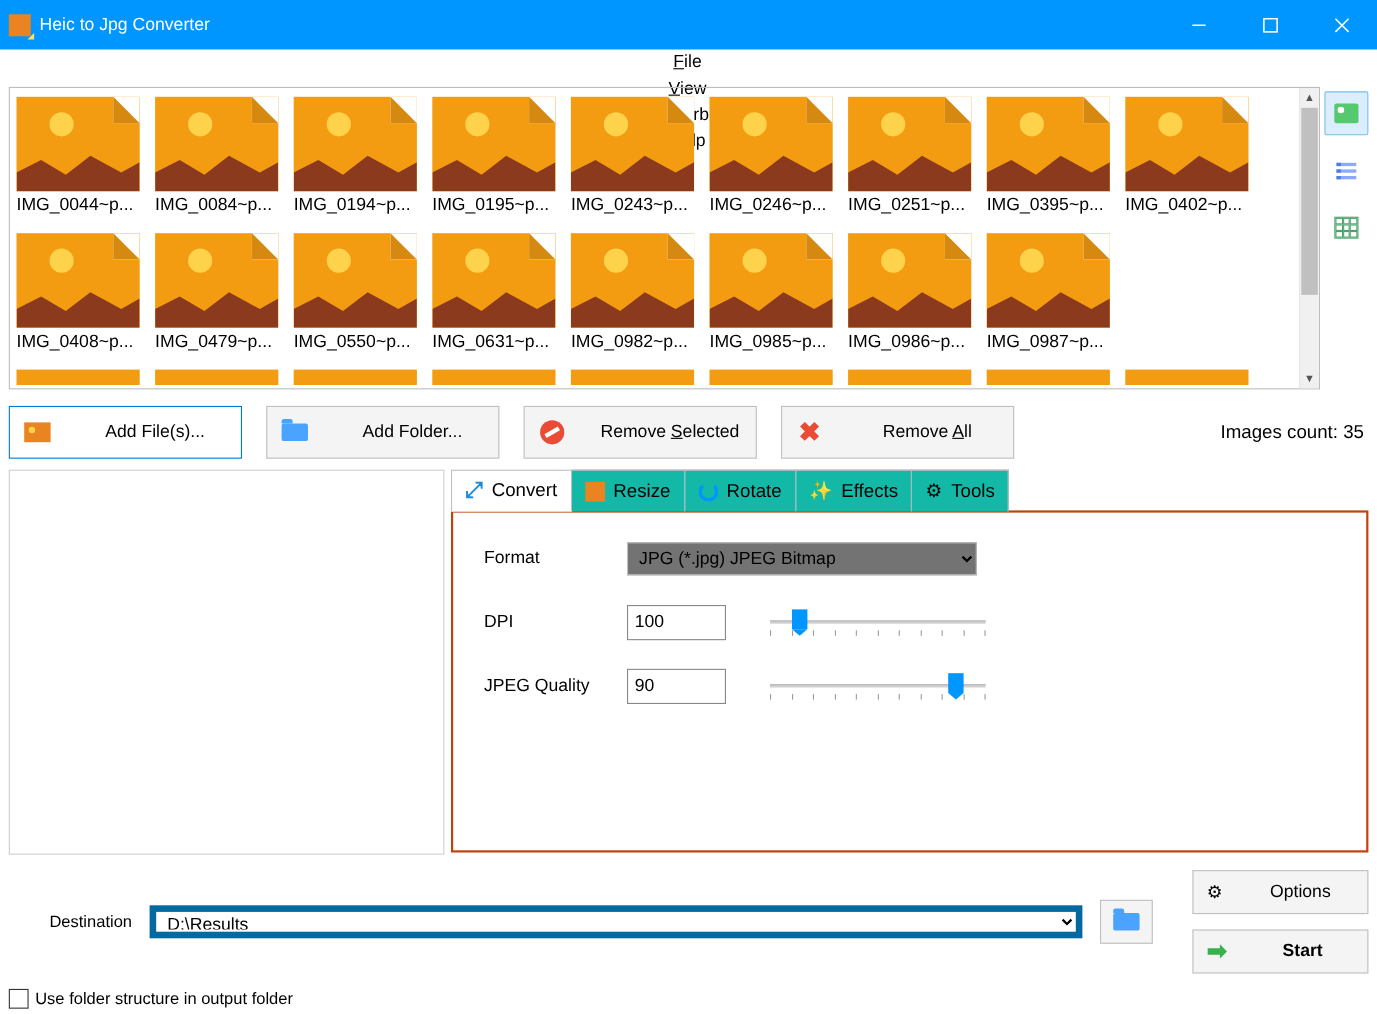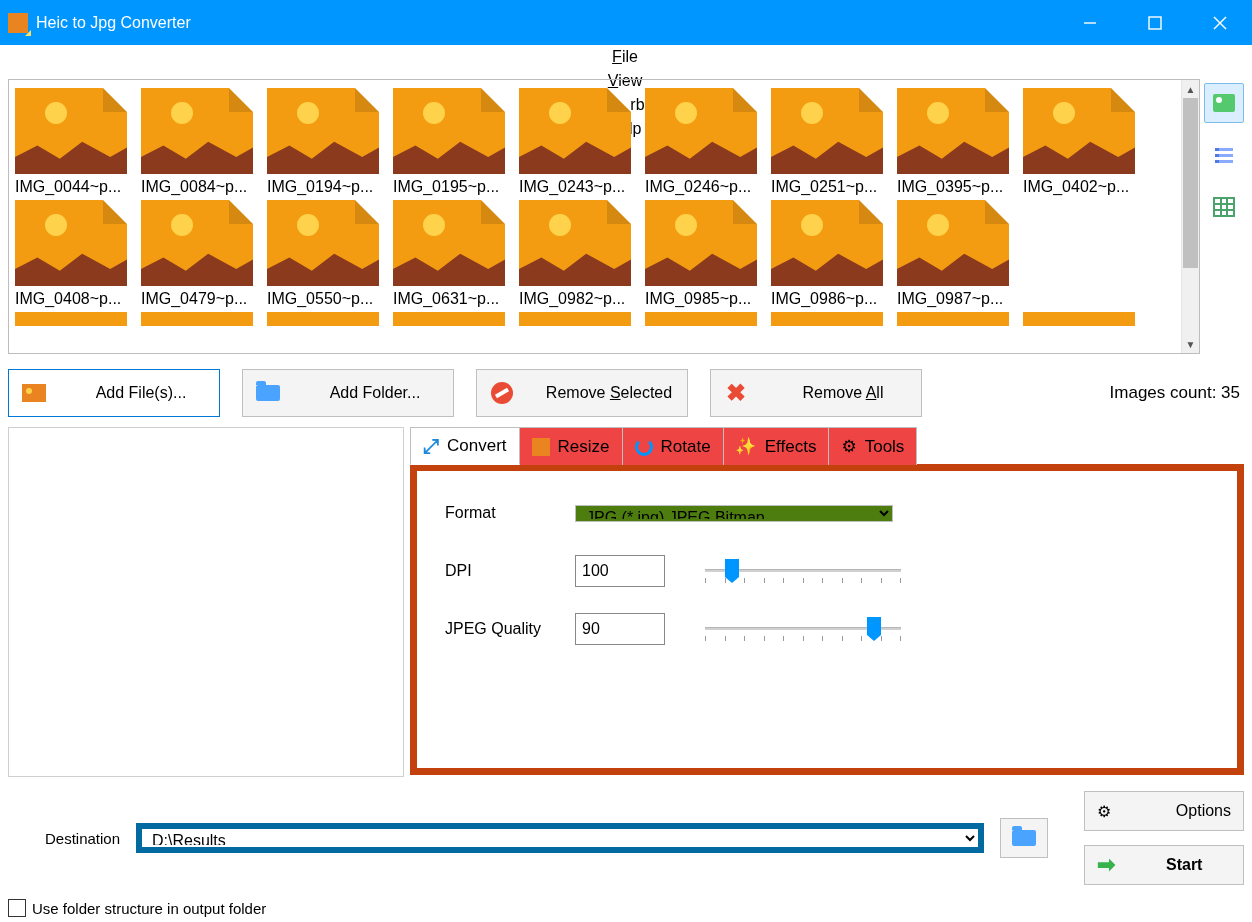--- a/index.html
+++ b/index.html
@@ -37,21 +37,21 @@
   
   .gallery-wrap {
     display:flex; margin: 2px 6px 0 8px;
     height: 275px;
   }
   .gallery-border {
     border:1px solid #bdbdbd; flex:1; display:flex; min-width:0;
   }
   .gallery {
     flex:1; padding: 8px 6px; overflow: hidden;
-    display:flex; flex-direction: column; gap:4px;
+    display:flex; flex-direction: column; gap:16px;
   }
   .thumb-row { display:flex; gap:14px; }
   .thumb { width:112px; }
   .thumb-img {
     width:112px; height:86px; background:#f39c12;
     position:relative; overflow:hidden;
   }
   .thumb-img::before {
     content:''; position:absolute; bottom:0; left:0; right:0; height:38px;
     background:#8b3a1d;
@@ -100,34 +100,34 @@
   .count { margin-left:auto; font-size:17px; padding-right:4px;}
 
   
   .mid { display:flex; margin:10px 8px 0; }
   .preview { width:396px; height:350px; border:1px solid #cfcfcf; background:#fff; }
   .tabpanel { flex:1; margin-left:6px; }
 
   .tabstrip { display:flex; }
   .tab {
     height:38px; display:flex; align-items:center; padding:0 12px;
-    border:1px solid #bfbfbf; background:#ef4444; font-size:17px; gap:8px;
+    border:1px solid #bfbfbf; background:#14b8a6; font-size:17px; gap:8px;
     border-bottom:none;
   }
   .tab + .tab { border-left:none; }
   .tab.active { background:#fff; border-bottom:1px solid #fff; position:relative; z-index:2;}
 
   .tabbox {
-    border:7px solid #c2410c; background:#fff; padding:22px 28px; margin-top:-1px;
+    border:2px solid #c2410c; background:#fff; padding:22px 28px; margin-top:-1px;
     height:311px;
   }
   .form-row { display:flex; align-items:center; height:40px; margin-bottom:18px; }
   .form-label { width:130px; font-size:16px; }
   select.fld {
-    width:318px; height:17px; border:1px solid #bfbfbf; background:#4d7c0f;
+    width:318px; height:30px; border:1px solid #bfbfbf; background:#737373;
     font-size:16px; padding:2px 6px;
   }
   input.fld {
     width:90px; height:32px; border:1px solid #888; font-size:16px; padding:2px 6px;
   }
   .slider {
     position:relative; width:196px; height:24px; margin-left:40px;
   }
   .slider .track { position:absolute; top:10px; left:0; right:0; height:3px;
                    background:#d0d0d0; border-top:1px solid #b5b5b5; }
@@ -533,21 +533,21 @@
     <div class="dest-label">Destination</div>
     <select class="dest">
       <option>D:\Results</option>
     </select>
     <div class="browse">
       <div class="ic-folder"></div>
     </div>
     <div class="btn-stack">
       <div class="bigbtn">
         <span>⚙</span>
-        <span style="flex:1;text-align:right">Options</span>
+        <span style="flex:1;text-align:center">Options</span>
       </div>
       <div class="bigbtn">
         <span class="ic-arrow">➡</span>
         <span style="flex:1;text-align:center;font-weight:600">Start</span>
       </div>
     </div>
   </div>
   <div class="chk-row">
     <div class="chk"></div>
     <div>Use folder structure in output folder</div>

